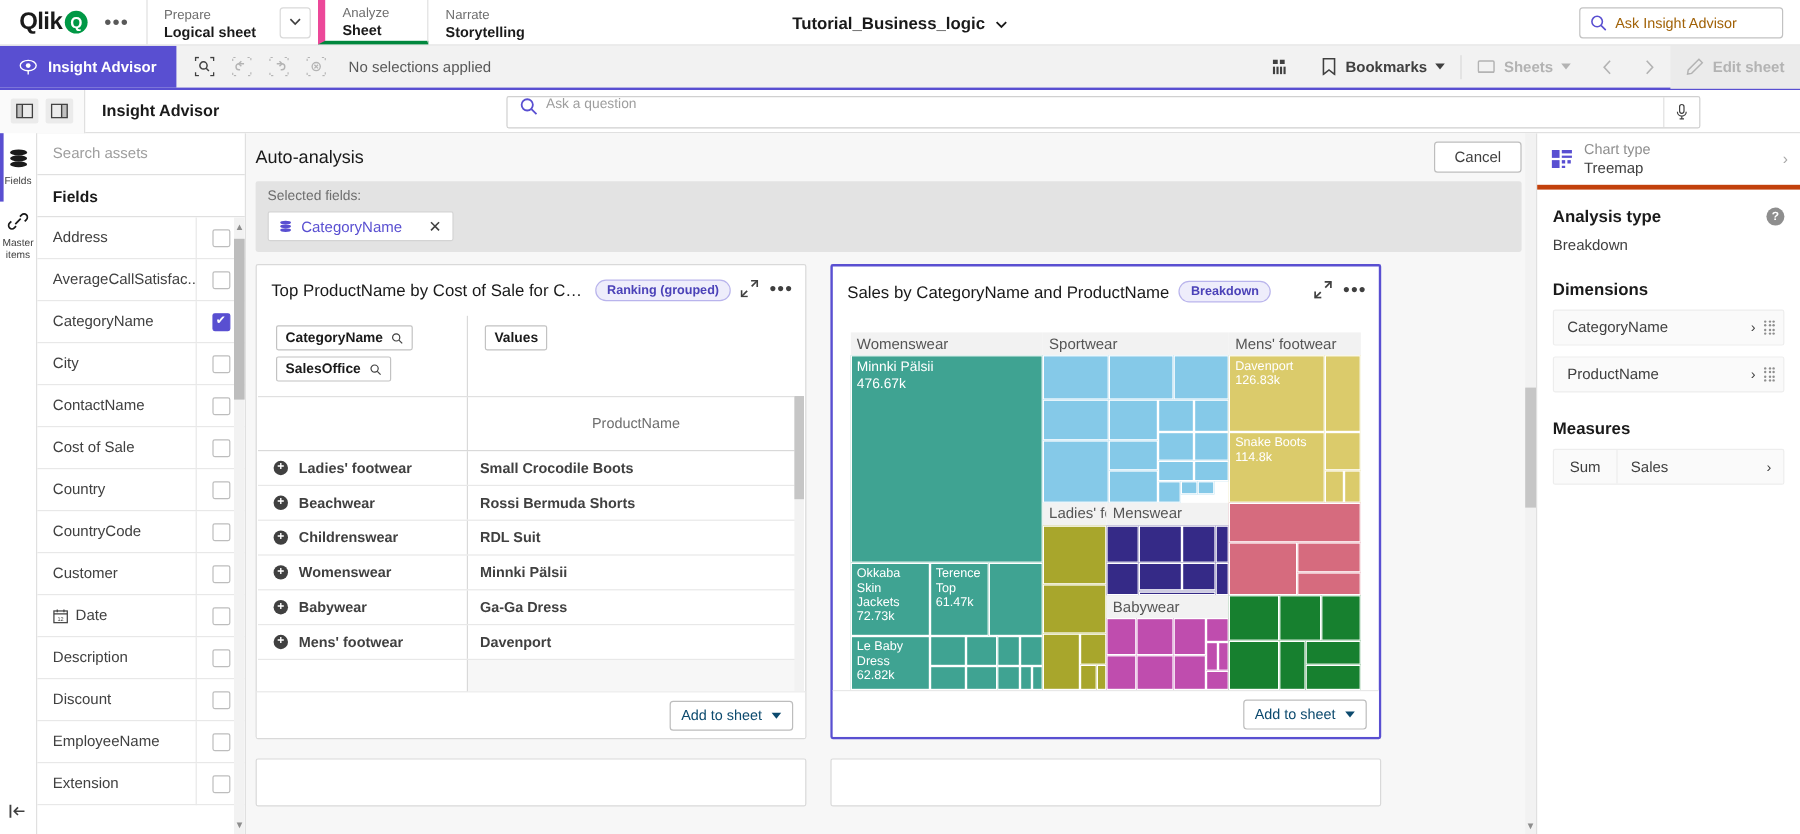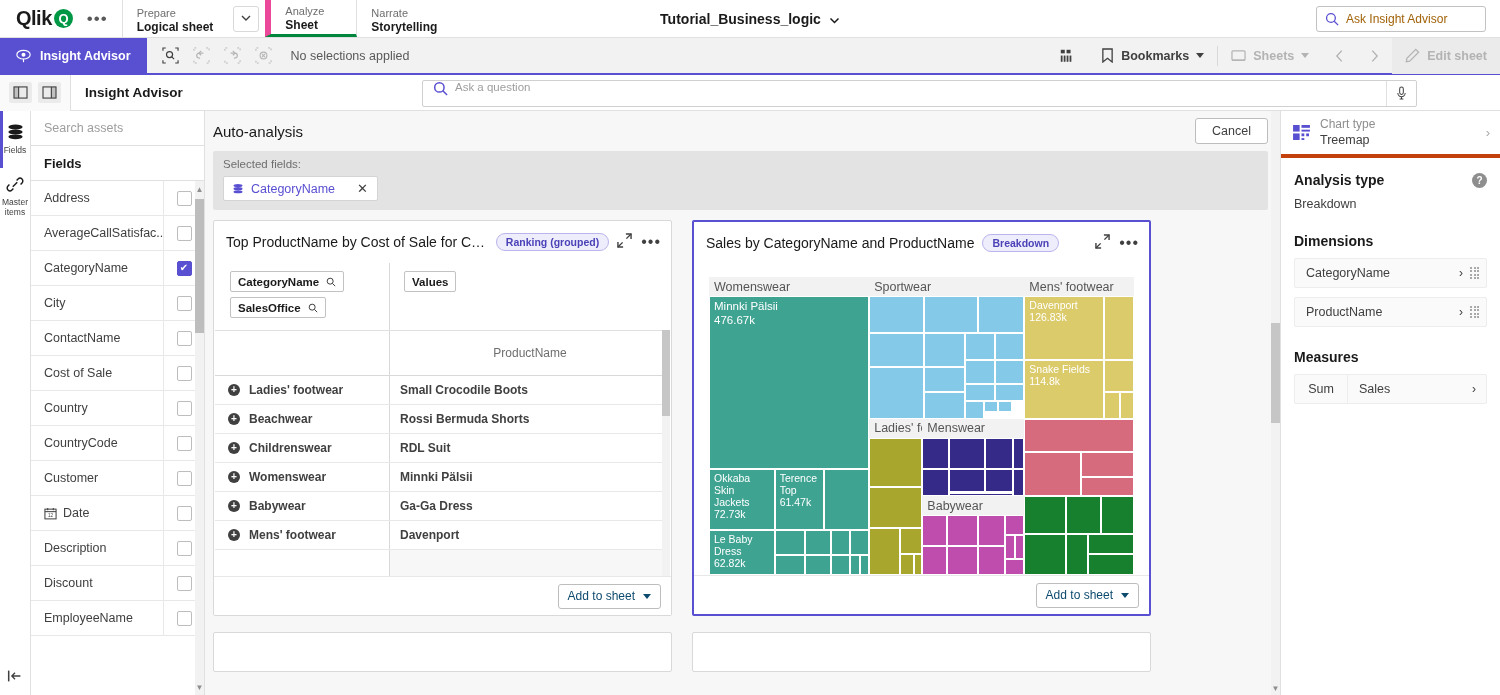--- a/index.html
+++ b/index.html
@@ -430,20 +430,26 @@
             </span>
           </div>
         <div class="field-row">
             <span class="fname">Discount</span>
             <span class="cbcell">
               <span class="cb"></span>
             </span>
           </div>
         <div class="field-row">
             <span class="fname">EmployeeName</span>
+            <span class="cbcell">
+              <span class="cb"></span>
+            </span>
+          </div>
+        <div class="field-row">
+            <span class="fname">Extension</span>
             <span class="cbcell">
               <span class="cb"></span>
             </span>
           </div>
         <div class="fl-scroll">
           <div class="arr up">▲</div>
           <div class="thumb"></div>
           <div class="arr dn">▼</div>
         </div>
       </div>
@@ -644,21 +650,21 @@
                   </div>
 
                   <div class="tmgroup" style="left:74.2%; top:0; width:25.8%; height:47.5%;">
                     <div class="tmg-label">Mens' footwear</div>
                     <div class="tmg-body">
                       <div class="tile" style="left:0;top:0;width:73%;height:52%;background:#dbcb6b;">
                         <span class="tl" style="font-size:10.5px;line-height:12px;"><span>Davenport</span><br><span>126.83k</span></span>
                       </div>
                       <div class="tile" style="left:73%;top:0;width:27%;height:52%;background:#dbcb6b;"></div>
                       <div class="tile" style="left:0;top:52%;width:73%;height:48%;background:#dbcb6b;">
-                        <span class="tl" style="font-size:10.5px;line-height:12px;"><span>Snake Fields</span><br><span>114.8k</span></span>
+                        <span class="tl" style="font-size:10.5px;line-height:12px;"><span>Snake Boots</span><br><span>114.8k</span></span>
                       </div>
                       <div class="tile" style="left:73%;top:52%;width:27%;height:26%;background:#dbcb6b;"></div>
                       <div class="tile" style="left:73%;top:78%;width:14%;height:22%;background:#dbcb6b;"></div>
                       <div class="tile" style="left:87%;top:78%;width:13%;height:22%;background:#dbcb6b;"></div>
                     </div>
                   </div>
 
                   <div class="tmgroup" style="left:37.7%; top:47.5%; width:12.5%; height:52.5%;">
                     <div class="tmg-label">Ladies' foo...</div>
                     <div class="tmg-body">

